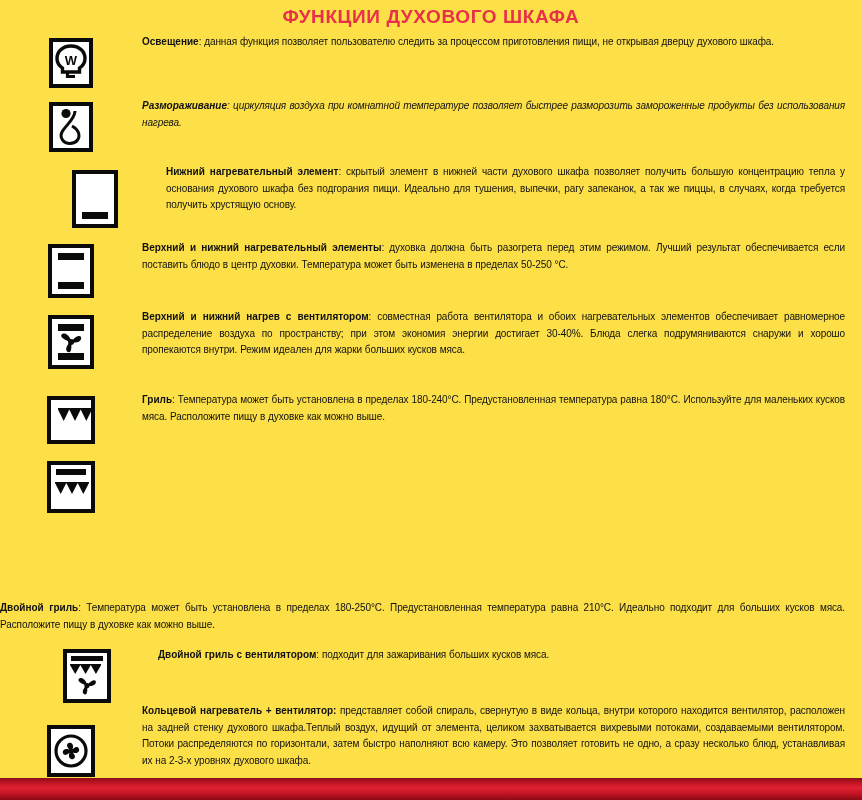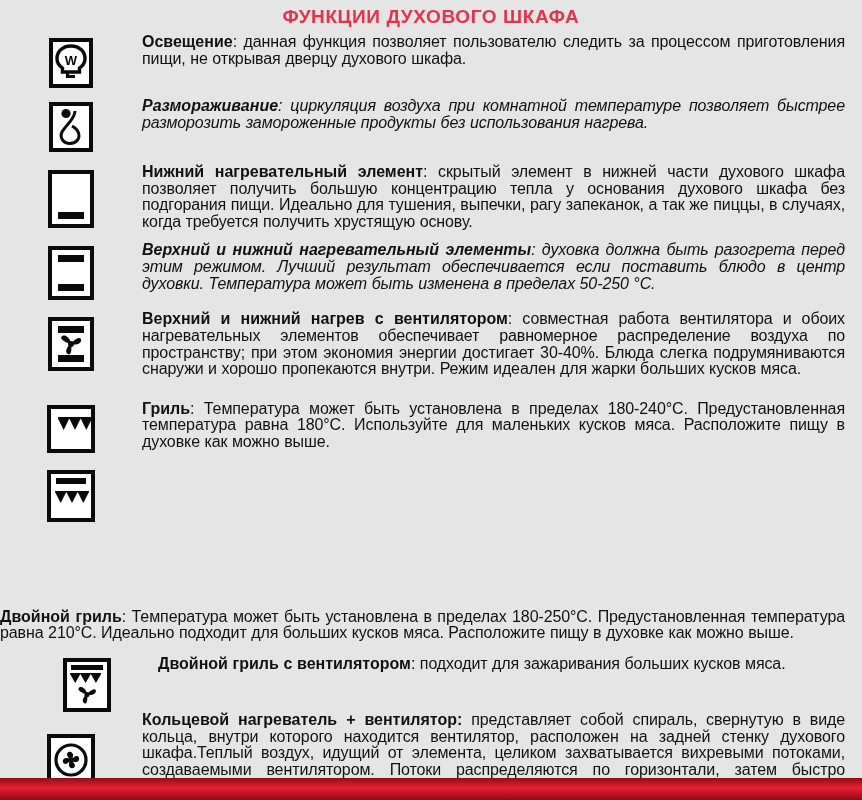--- a/index.html
+++ b/index.html
@@ -10,21 +10,21 @@
     background: #fdfdfd;
     font-family: "Liberation Sans", sans-serif;
     overflow: hidden;
     position: relative;
   }
 
   .page {
     width: 862px;
     height: 800px;
     position: relative;
-    background: #e5e5e5;
+    background: #fde047;
   }
 
   .page-title {
     text-align: center;
     color: #e8304a;
     font-size: 19px;
     font-weight: bold;
     letter-spacing: 0.6px;
     padding-top: 6px;
     padding-bottom: 4px;
@@ -48,21 +48,21 @@
     width: 142px;
     flex: 0 0 142px;
     display: flex;
     justify-content: center;
     padding-top: 4px;
   }
 
   .text-cell {
     flex: 1 1 auto;
     padding-right: 17px;
-    font-size: 16px;
+    font-size: 10px;
     line-height: 16.6px;
     color: #111;
     text-align: justify;
     letter-spacing: -0.1px;
     word-spacing: 0.2px;
   }
 
   .text-cell b {
     font-weight: bold;
     letter-spacing: 0px;
@@ -192,32 +192,32 @@
             <circle cx="11" cy="6.5" r="4.6" fill="#0a0a0a"></circle>
             <path d="M20 4 C20 12 10 19 7 25 C4.2 30.6 8.4 36.5 15 36.5 C21.2 36.5 25.6 31.5 23.4 25.6 C22.2 22.4 19.6 20.4 17 19" fill="none" stroke="#0a0a0a" stroke-width="3"></path>
           </svg>
         </div>
       </div>
       <div class="text-cell">
         <b>Размораживание</b><span>: </span><span>циркуляция воздуха при комнатной температуре позволяет быстрее разморозить замороженные продукты без использования нагрева.</span>
       </div>
     </div>
 
-    <div class="fn-row" style="margin-top:12px;">
+    <div class="fn-row" style="margin-top:12px;padding-left:24px;">
       <div class="icon-cell" style="padding-top:6px;">
         <div class="icon" style="width:46px;height:58px;">
           <div class="bar bar-bottom"></div>
         </div>
       </div>
       <div class="text-cell">
         <b>Нижний нагревательный элемент</b><span>: </span><span>скрытый элемент в нижней части духового шкафа позволяет получить большую концентрацию тепла у основания духового шкафа без подгорания пищи. Идеально для тушения, выпечки, рагу запеканок, а так же пиццы, в случаях, когда требуется получить хрустящую основу.</span>
       </div>
     </div>
 
-    <div class="fn-row" style="margin-top:12px;font-style:italic;">
+    <div class="fn-row" style="margin-top:12px;">
       <div class="icon-cell" style="padding-top:4px;">
         <div class="icon" style="width:46px;height:54px;">
           <div class="bar bar-top"></div>
           <div class="bar bar-bottom"></div>
         </div>
       </div>
       <div class="text-cell">
         <b>Верхний и нижний нагревательный элементы</b><span>: </span><span>духовка должна быть разогрета перед этим режимом. Лучший результат обеспечивается если поставить блюдо в центр духовки. Температура может быть изменена в пределах 50-250 °С.</span>
       </div>
     </div>

